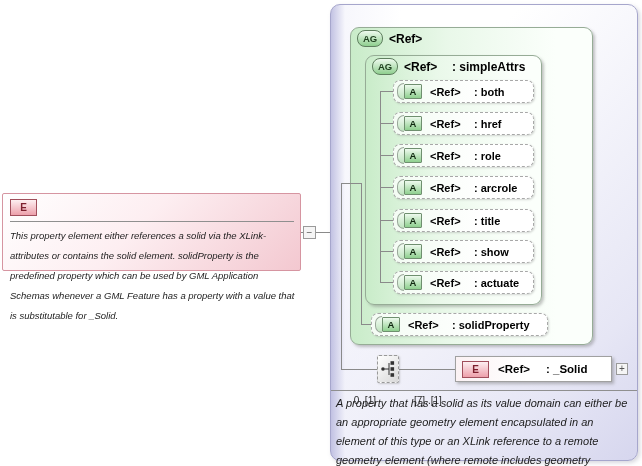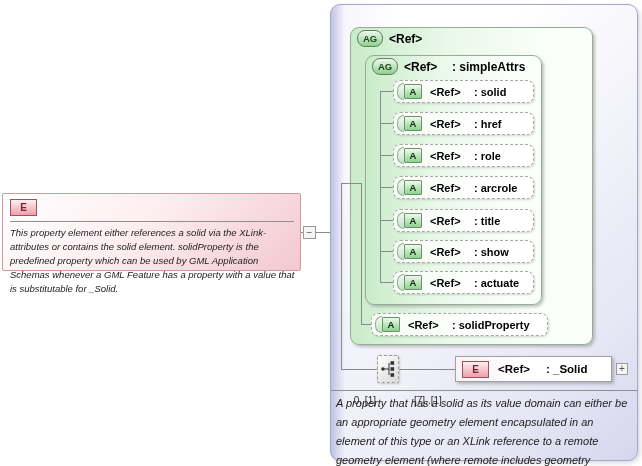--- a/index.html
+++ b/index.html
@@ -11,21 +11,21 @@
   
   #element-box{position:absolute;left:2px;top:193px;width:299px;height:78px;box-sizing:border-box;
     border:1px solid #d695a1;border-radius:2px;
     background:linear-gradient(135deg,#ffffff 0%,#fdeef1 45%,#f3c8d0 100%);}
   .el-head{display:flex;align-items:center;gap:11px;padding:5px 6px 2px 7px;}
   .icon-e{width:25px;height:15px;flex:0 0 auto;display:flex;align-items:center;justify-content:center;
     border:1px solid #a04f5c;background:linear-gradient(to bottom,#fdeff1,#eda0ab);
     color:#7d1f2e;font-weight:bold;font-size:10px;}
   .el-title{font-weight:bold;font-size:12.5px;color:#000;white-space:nowrap;}
   .el-sep{height:1px;background:#8f8f8f;margin:3px 6px 2px 7px;}
-  .el-annot{font-style:italic;font-size:9.5px;line-height:14px;color:#1c1c1c;padding:2px 5px 2px 7px;}
+  .el-annot{font-style:italic;font-size:9.5px;line-height:20px;color:#1c1c1c;padding:2px 5px 2px 7px;}
 
   
   .toggle{position:absolute;box-sizing:border-box;border:1px solid #9a9a9a;background:#f5f5f5;
     color:#555;font-size:10px;line-height:10px;display:flex;align-items:center;justify-content:center;}
 
   
   #ct-box{position:absolute;left:330px;top:4px;width:308px;height:457px;box-sizing:border-box;
     border:1px solid #a6a6cc;border-radius:10px;
     box-shadow:2px 2px 4px rgba(140,140,160,0.35);
     background:
@@ -120,21 +120,21 @@
   <div class="line h" style="left:380px;top:155px;width:14px;"></div>
   <div class="line h" style="left:380px;top:187px;width:14px;"></div>
   <div class="line h" style="left:380px;top:220px;width:14px;"></div>
   <div class="line h" style="left:380px;top:251px;width:14px;"></div>
   <div class="line h" style="left:380px;top:282px;width:14px;"></div>
 
   <div class="attr-row" style="left:393px;top:80px;width:141px;">
     <span class="arc"></span>
     <span class="icon-a">A</span>
     <span class="attr-ref">&lt;Ref&gt;</span>
-    <span class="attr-lbl">: solid</span>
+    <span class="attr-lbl">: both</span>
   </div>
   <div class="attr-row" style="left:393px;top:112px;width:141px;">
     <span class="arc"></span>
     <span class="icon-a">A</span>
     <span class="attr-ref">&lt;Ref&gt;</span>
     <span class="attr-lbl">: href</span>
   </div>
   <div class="attr-row" style="left:393px;top:144px;width:141px;">
     <span class="arc"></span>
     <span class="icon-a">A</span>

